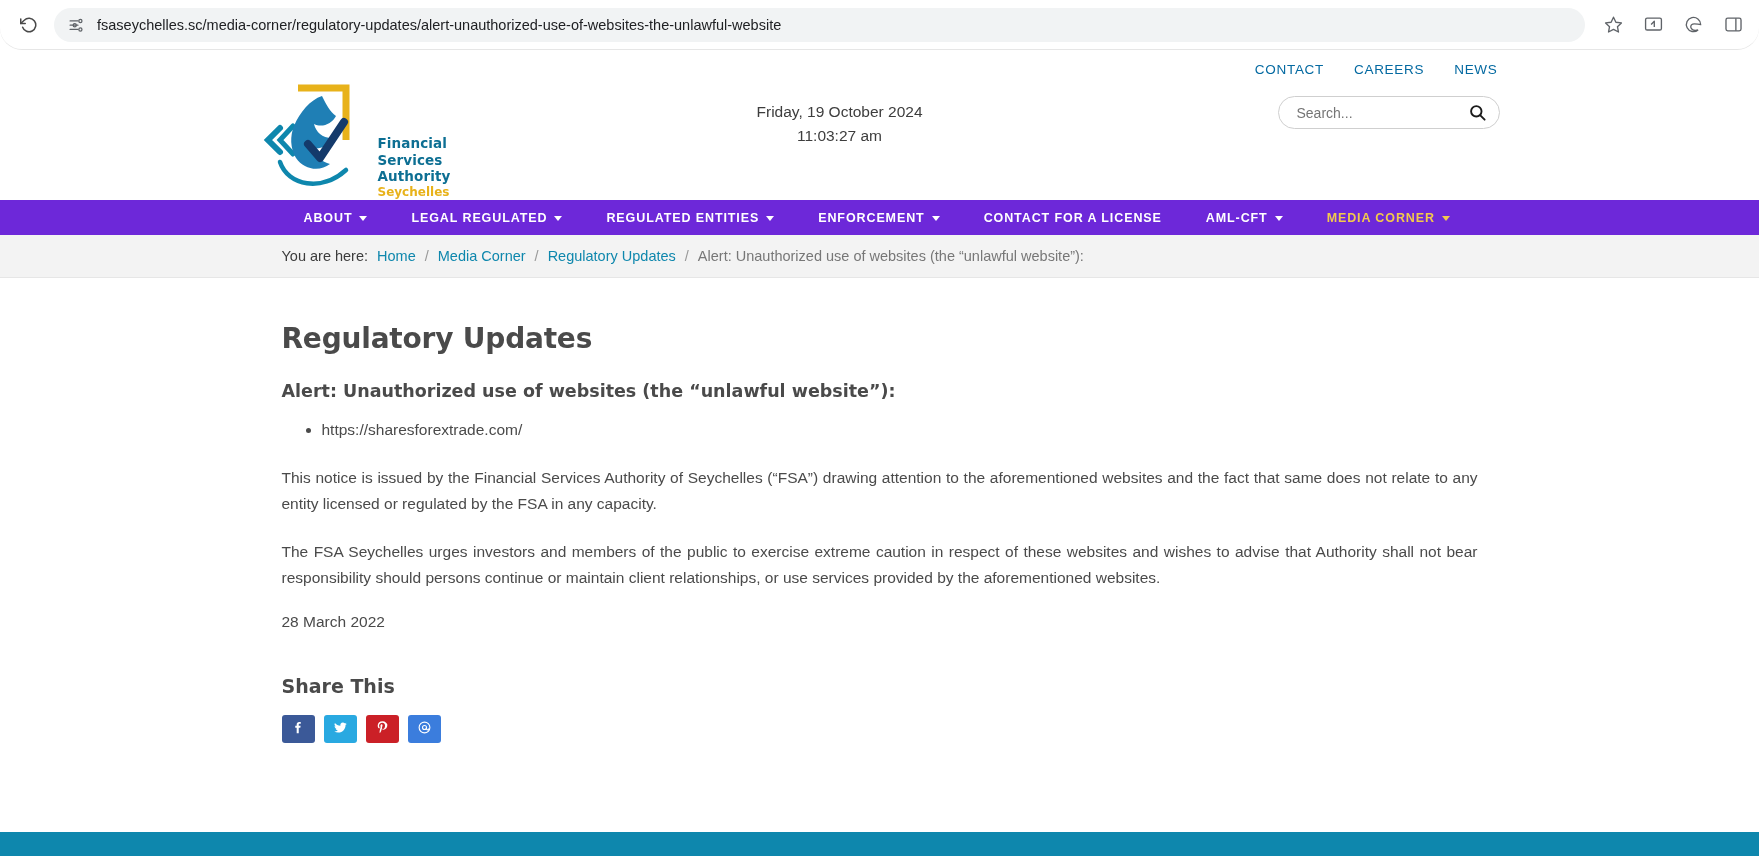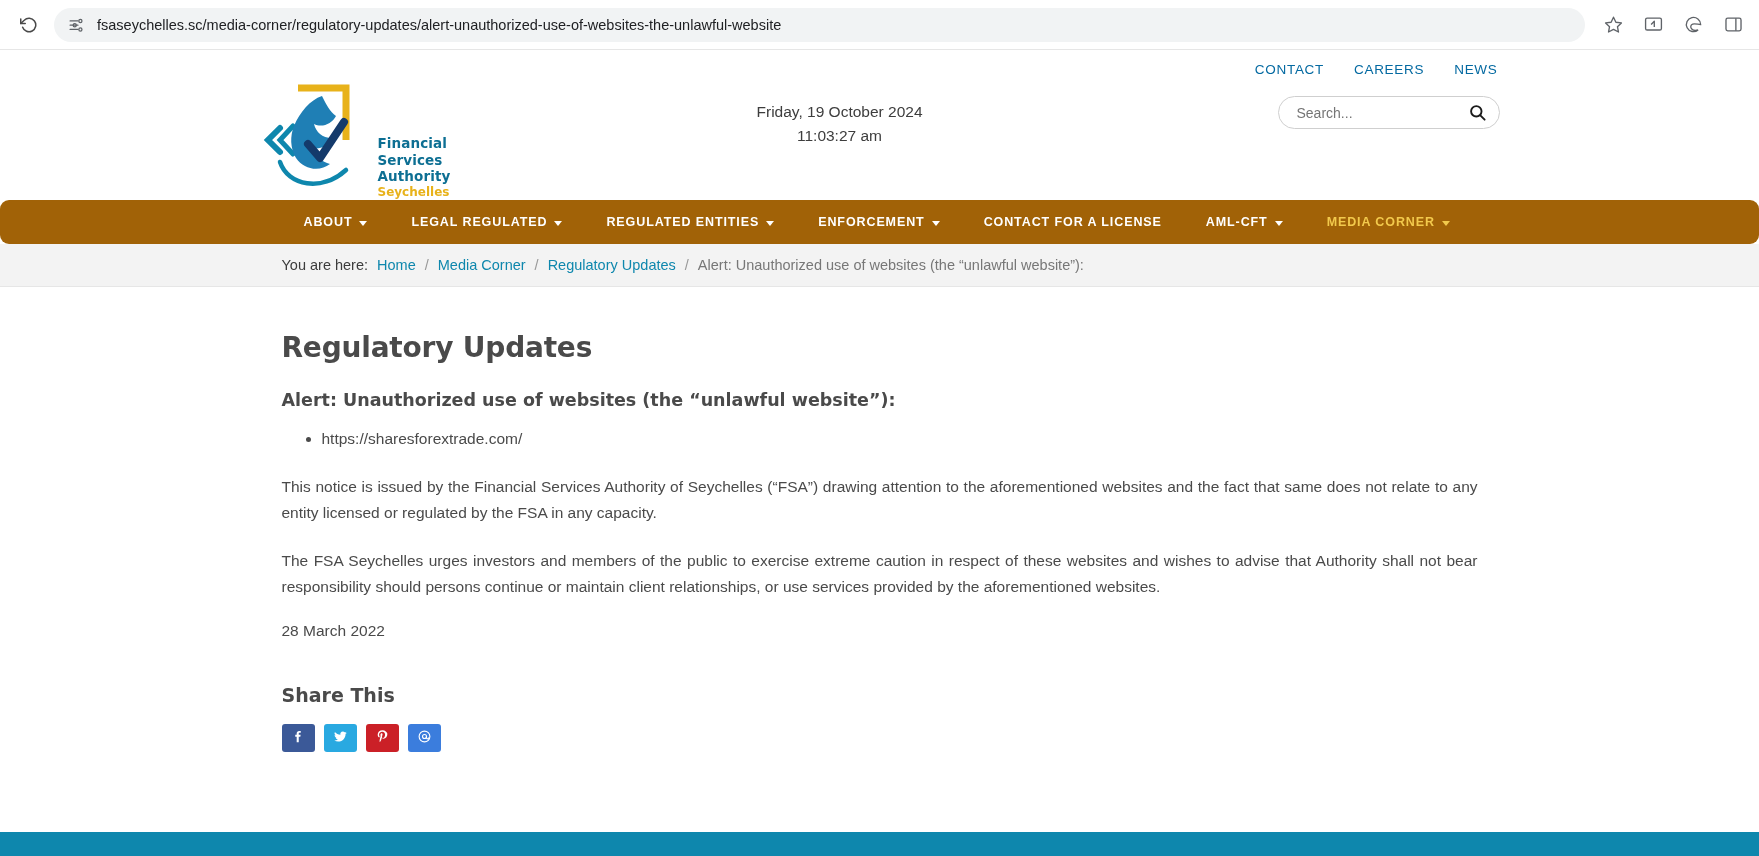--- a/index.html
+++ b/index.html
@@ -13,20 +13,21 @@
 
   
   .browser-bar {
     height: 50px;
     background: #ffffff;
     display: flex;
     align-items: center;
     padding: 0 14px;
     gap: 10px;
     border-bottom: 1px solid #e6e6e6;
+    border-radius: 22px;
   }
   .reload-btn {
     width: 30px; height: 30px;
     display: flex; align-items: center; justify-content: center;
     border-radius: 50%;
     cursor: pointer;
     color: #4a4a4a;
     flex: 0 0 auto;
   }
   .url-field {
@@ -134,23 +135,22 @@
     border: 0; outline: 0; flex: 1 1 auto;
     font-size: 14px; color: #555;
     font-family: "Liberation Sans", sans-serif;
     background: transparent;
     min-width: 0;
   }
   .search-box .s-icon { color: #1b1b1b; display:flex; align-items:center; cursor:pointer;}
 
   
   .main-nav {
-    background: #a16207;
-    height: 44px;
-    border-radius: 9px;
+    background: #6d28d9;
+    height: 35px;
   }
   .nav-inner {
     width: 1240px;
     margin: 0 auto;
     height: 100%;
     display: flex;
     align-items: center;
     gap: 0;
     padding-left: 22px;
   }

